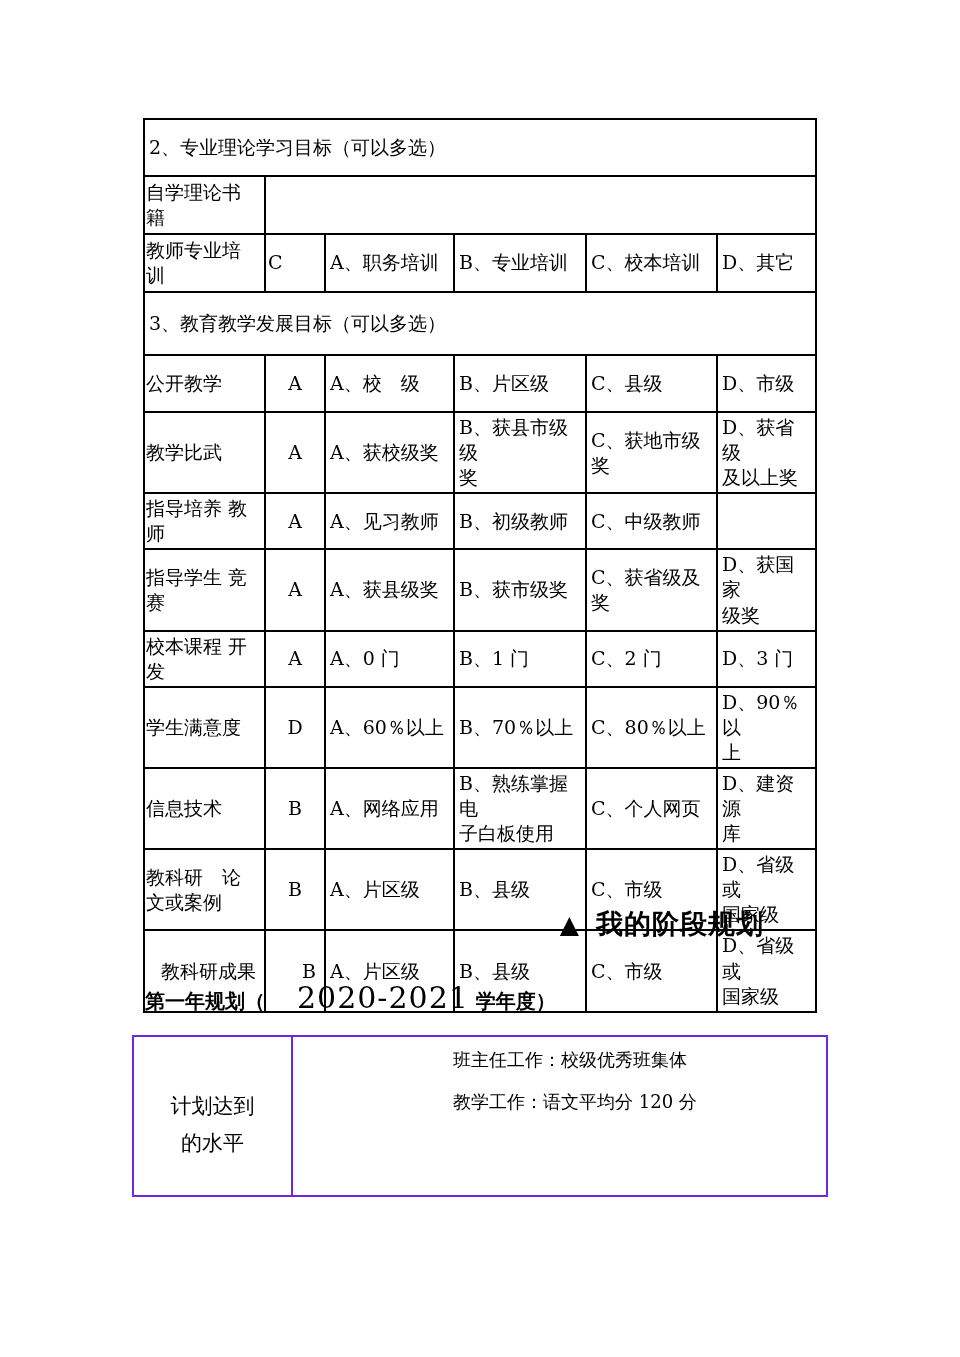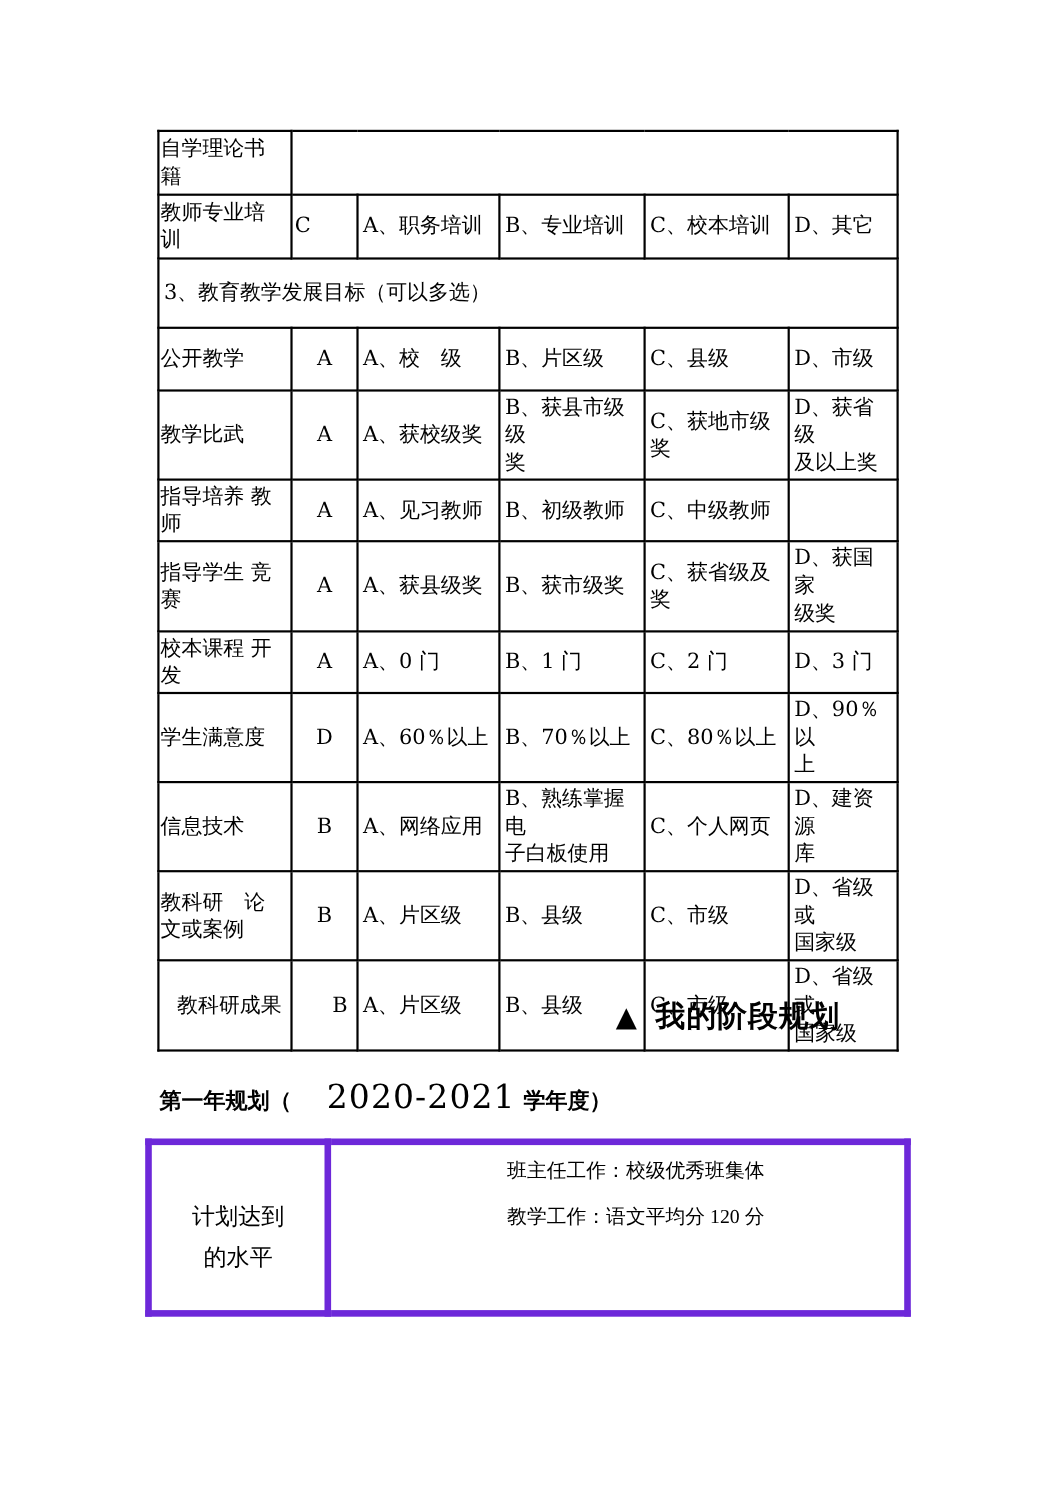--- a/index.html
+++ b/index.html
@@ -83,21 +83,21 @@
   }
 
   
   .plan-table-wrap { position: absolute; left: 132px; top: 1035px; }
   table.plan {
     border-collapse: collapse;
     table-layout: fixed;
     width: 696px;
     height: 162px;
   }
-  table.plan td { border: 6px solid #6d28d9; font-family: Liberation Serif, serif; }
+  table.plan td { border: 2px solid #6d28d9; }
   .plan-label {
     width: 155px;
     text-align: center;
     vertical-align: middle;
     font-size: 21px;
     line-height: 1.75;
     white-space: pre-line;
     padding-top: 18px;
     margin-top: 26px;
   }
@@ -118,20 +118,23 @@
       <colgroup>
         <col style="width:121px">
           <col style="width:60px">
           <col style="width:129px">
         <col style="width:132px">
           <col style="width:131px">
           <col style="width:99px">
       </colgroup>
 
       <tbody>
+          <tr class="h57">
+        <td colspan="6" class="sec-header">2、专业理论学习目标（可以多选）</td>
+      </tr>
 
       <tr class="h58">
         <td class="label-cell">自学理论书
 籍</td>
         <td colspan="5" class="opt-cell"></td>
       </tr>
 
       <tr class="h58">
         <td class="label-cell">教师专业培
 训</td>

